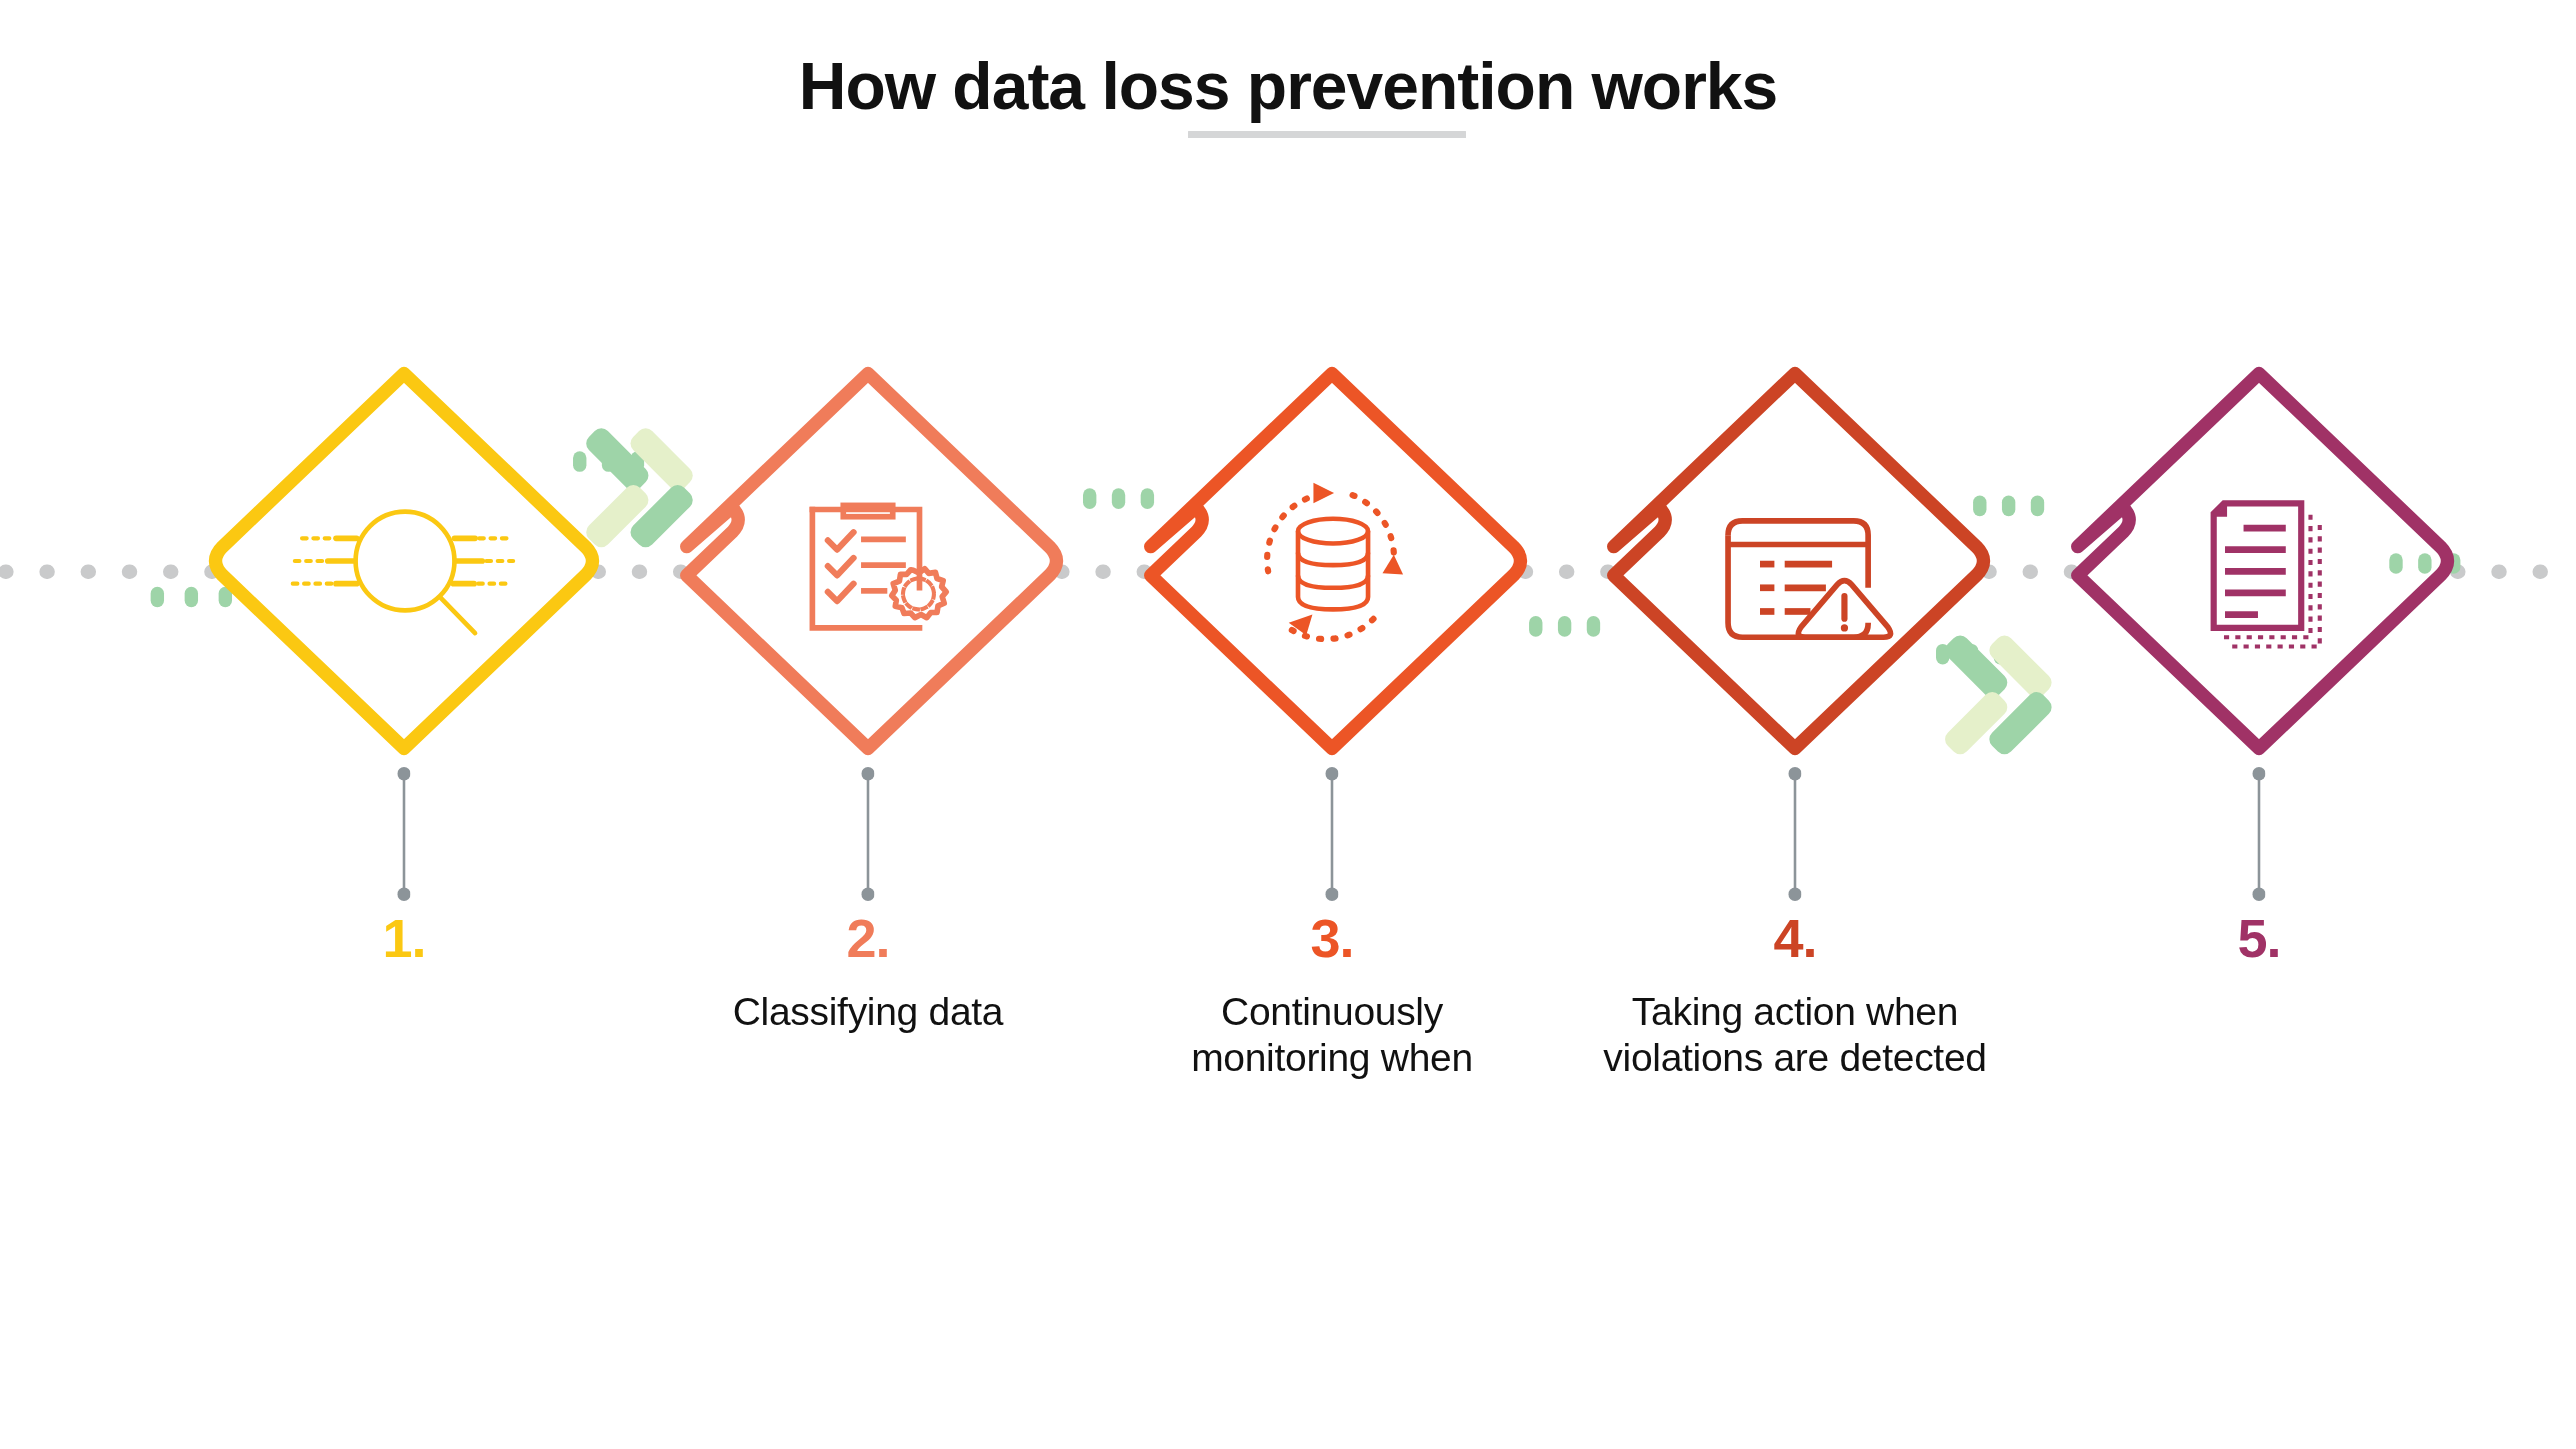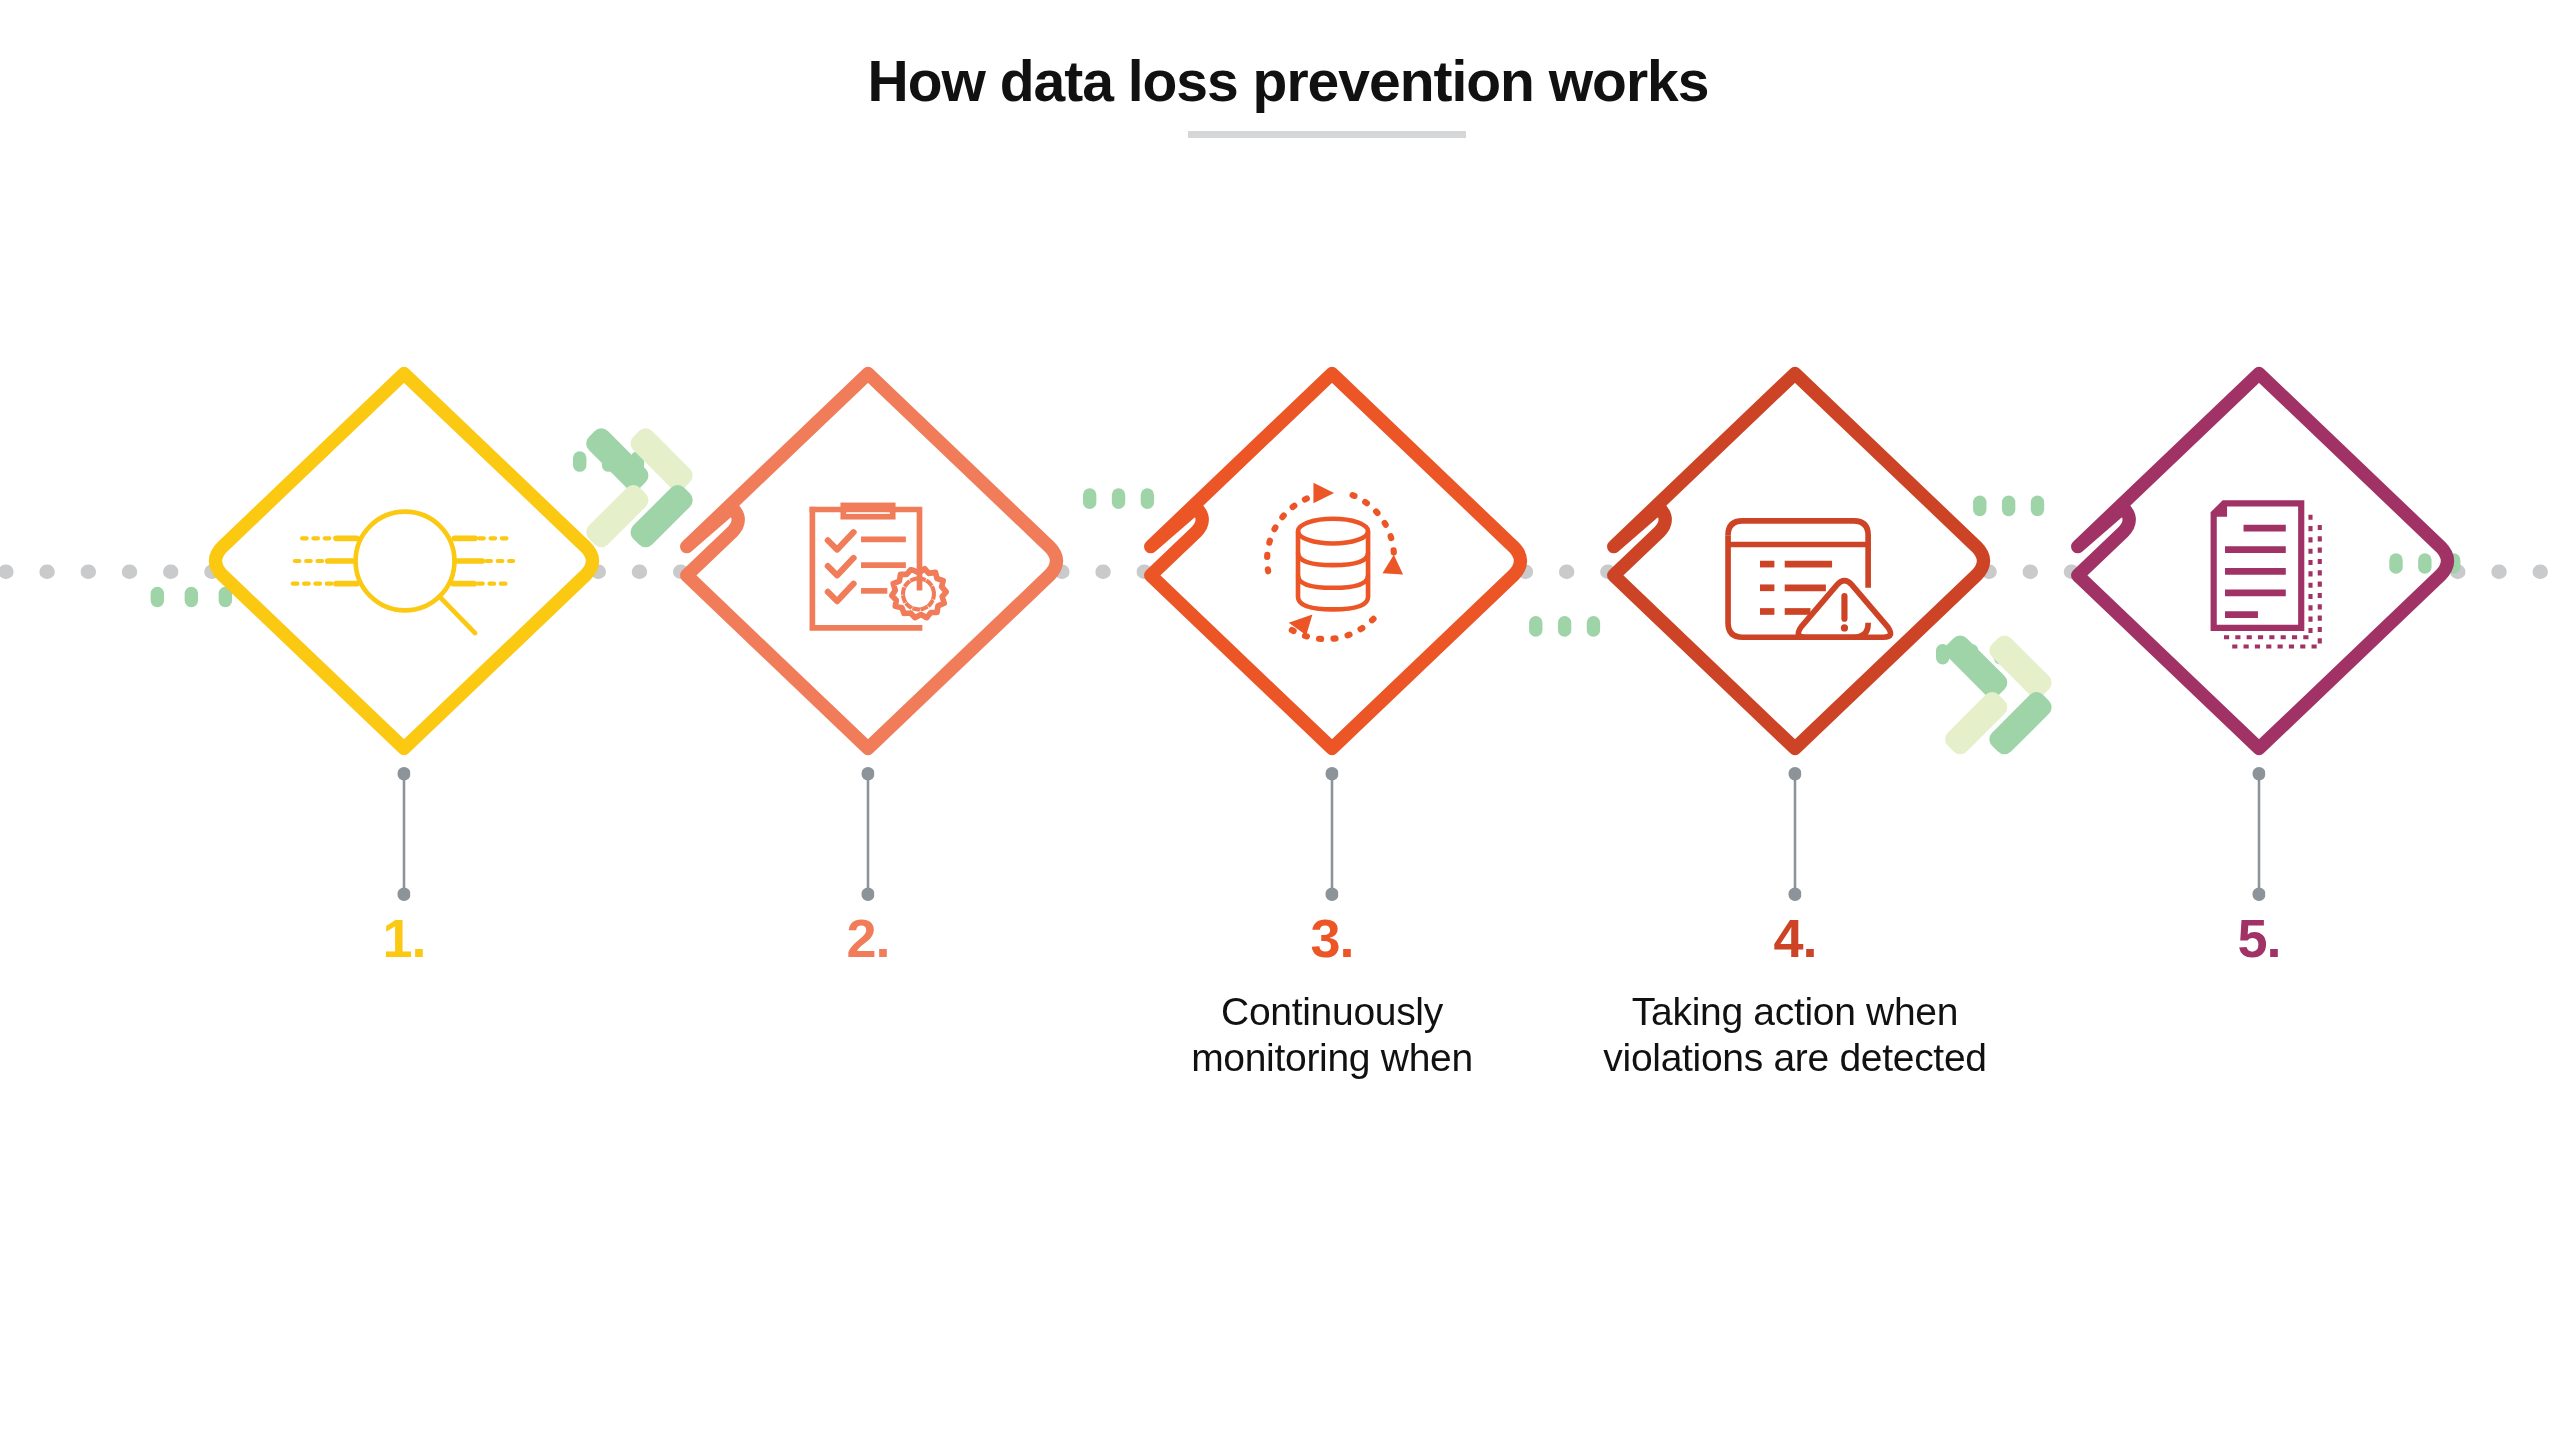--- a/index.html
+++ b/index.html
@@ -7,21 +7,21 @@
     width:2576px;height:1449px;position:relative;overflow:hidden;
     font-family:"Liberation Sans","DejaVu Sans",sans-serif;
     -webkit-font-smoothing:antialiased;
   }
 
   
   #title-block{
     position:absolute;top:52px;left:0;width:2576px;text-align:center;
   }
   #page-title{
-    font-size:57px;font-weight:700;color:#111111;letter-spacing:-1px;
+    font-size:66px;font-weight:700;color:#111111;letter-spacing:-1px;
     line-height:1.05;margin:0;font-stretch:condensed;
   }
   #title-rule{
     position:absolute;left:1188px;top:131px;width:278px;height:6.7px;
     background:#d5d6d7;border-radius:0.5px;
   }
 
   
   #flow{
     position:absolute;left:0;top:0;width:2576px;height:1449px;
@@ -198,20 +198,21 @@
     </div>
     <div class="stem">
       <svg width="13.4" height="134" viewBox="0 0 26 260">
         <line x1="13" y1="13" x2="13" y2="247" stroke="#8C9499" stroke-width="5"></line>
         <circle cx="13" cy="13" r="13" fill="#8C9499"></circle>
         <circle cx="13" cy="247" r="13" fill="#8C9499"></circle>
       </svg>
     </div>
     <div class="caption">
       <div class="step-num" style="color:#F07C5A">2.</div>
+      <div class="step-label">Classifying data</div>
     </div>
   </div>
 
   <div class="step" id="step-3" style="left:1095px;">
     <div class="diamond-wrap">
       <svg viewBox="0 0 920 800" xmlns="http://www.w3.org/2000/svg">
         <path d="M 460 36 L 812 372 Q 840 400 812 428 L 460 764 L 108 428 L 196 344 Q 220 320 196 296 L 108 372 Z" fill="none" stroke="#EC5526" stroke-width="26" stroke-linejoin="round" stroke-linecap="round"></path>
         <g stroke="#EC5526" fill="none" stroke-width="9">
           <ellipse cx="462" cy="342" rx="68" ry="24"></ellipse>
           <path d="M 394 342 L 394 470 Q 394 494 462 494 Q 530 494 530 470 L 530 342"></path>

